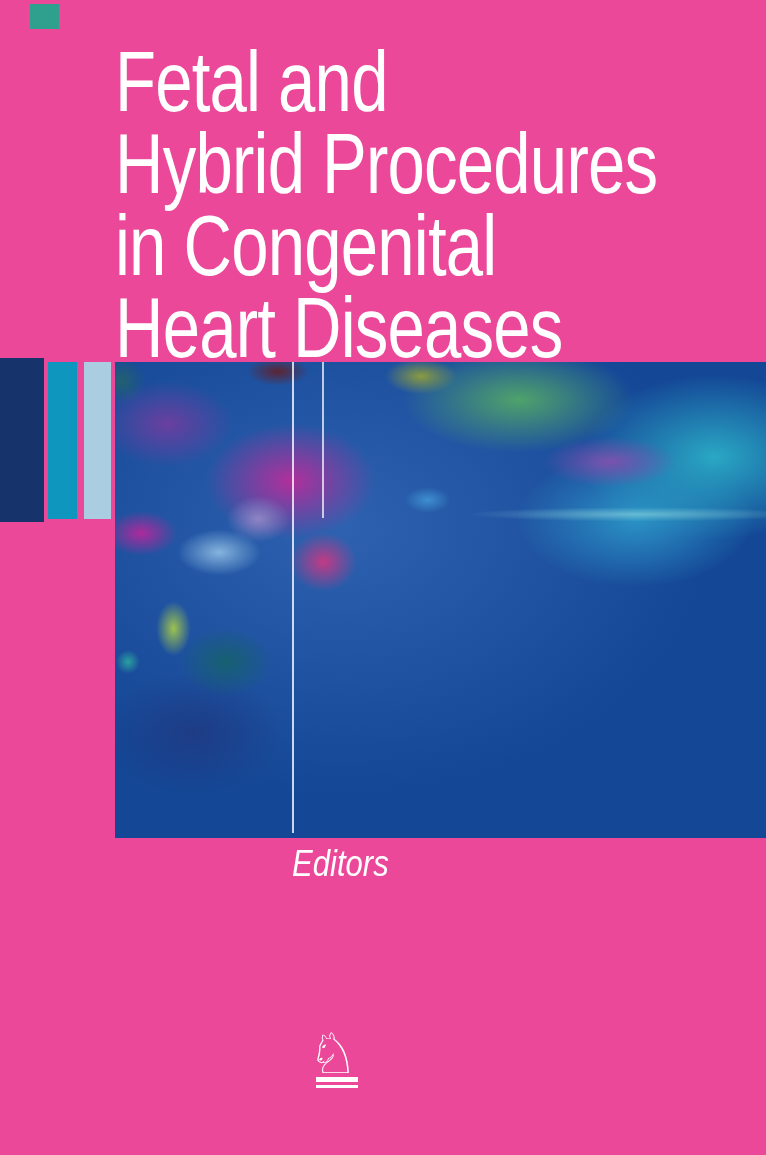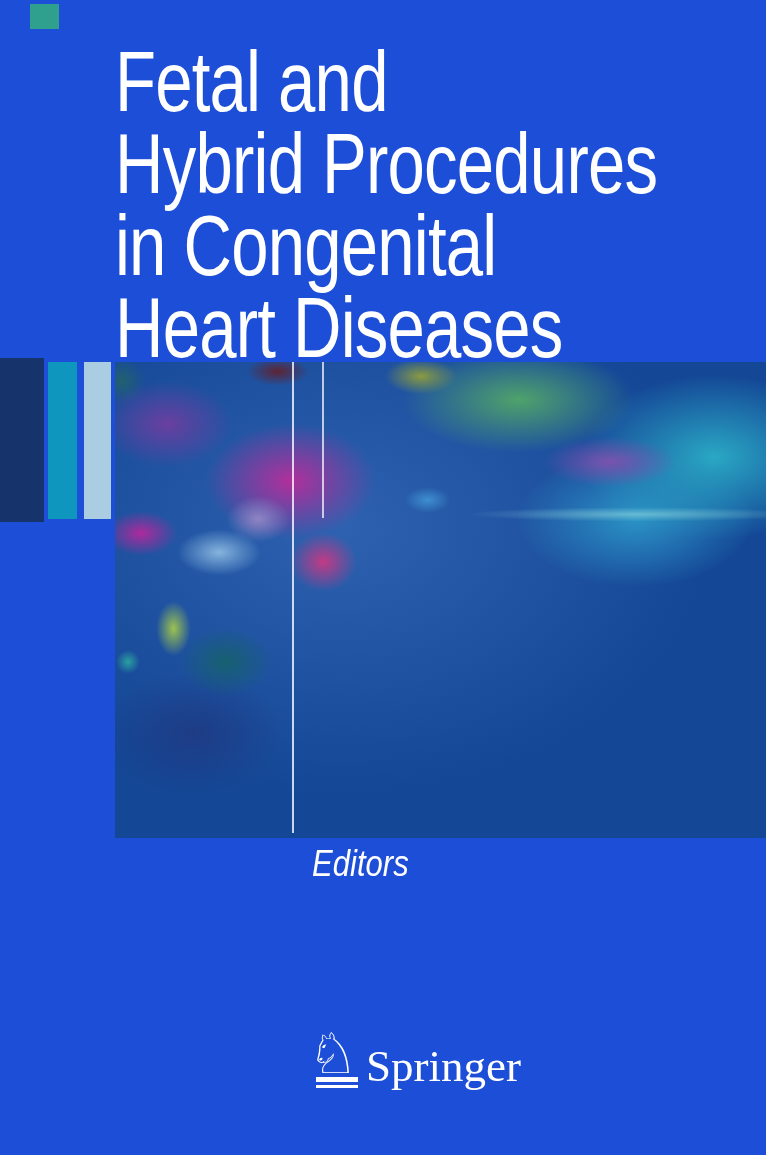--- a/index.html
+++ b/index.html
@@ -1,19 +1,19 @@
 <!DOCTYPE html>
 <html><head>
 <meta charset="utf-8">
 <style>
   html,body{margin:0;padding:0;background:#333;}
   #cover{
     position:relative;
     width:766px;height:1155px;
-    background:#1d4ed8;
+    background:#ec4899;
     overflow:hidden;
     font-family:"Liberation Sans",sans-serif;
   }
   .abs{position:absolute;}
   
   #series-square{left:30px;top:4px;width:29px;height:25px;background:#2fa08d;}
   
   #title{
     left:115px;top:40px;
     color:#fff;
@@ -58,21 +58,21 @@
   #rule-long {left:292px;top:362px;width:2px;height:471px;background:rgba(255,255,255,0.78);}
   #rule-short{left:322px;top:362px;width:2px;height:156px;background:rgba(255,255,255,0.70);}
   
   #authors{
     left:308px;top:608px;
     color:#fff;font-size:37px;line-height:48px;
     white-space:nowrap;
   }
   #authors .line{display:block;transform:scaleX(0.84);transform-origin:0 50%;}
   #editors{
-    left:312px;top:840px;
+    left:292px;top:840px;
     color:#fff;font-size:37px;line-height:48px;
     font-style:italic;white-space:nowrap;
   }
   #editors .line{display:inline-block;transform:scaleX(0.84);transform-origin:0 50%;}
   
   #horse{
     left:308px;top:1026px;
     color:#fff;font-size:56px;line-height:56px;
     font-family:"DejaVu Sans",sans-serif;
   }
@@ -108,15 +108,14 @@
   <div class="abs" id="rule-short"></div>
 
 
   <div class="abs" id="editors">
     <span class="line">Editors</span>
   </div>
 
   <div class="abs" id="horse">♘</div>
   <div class="abs" id="horse-bar-thick"></div>
   <div class="abs" id="horse-bar-thin"></div>
-  <div class="abs" id="wordmark">Springer</div>
 
 </div>
 
 </body></html>

